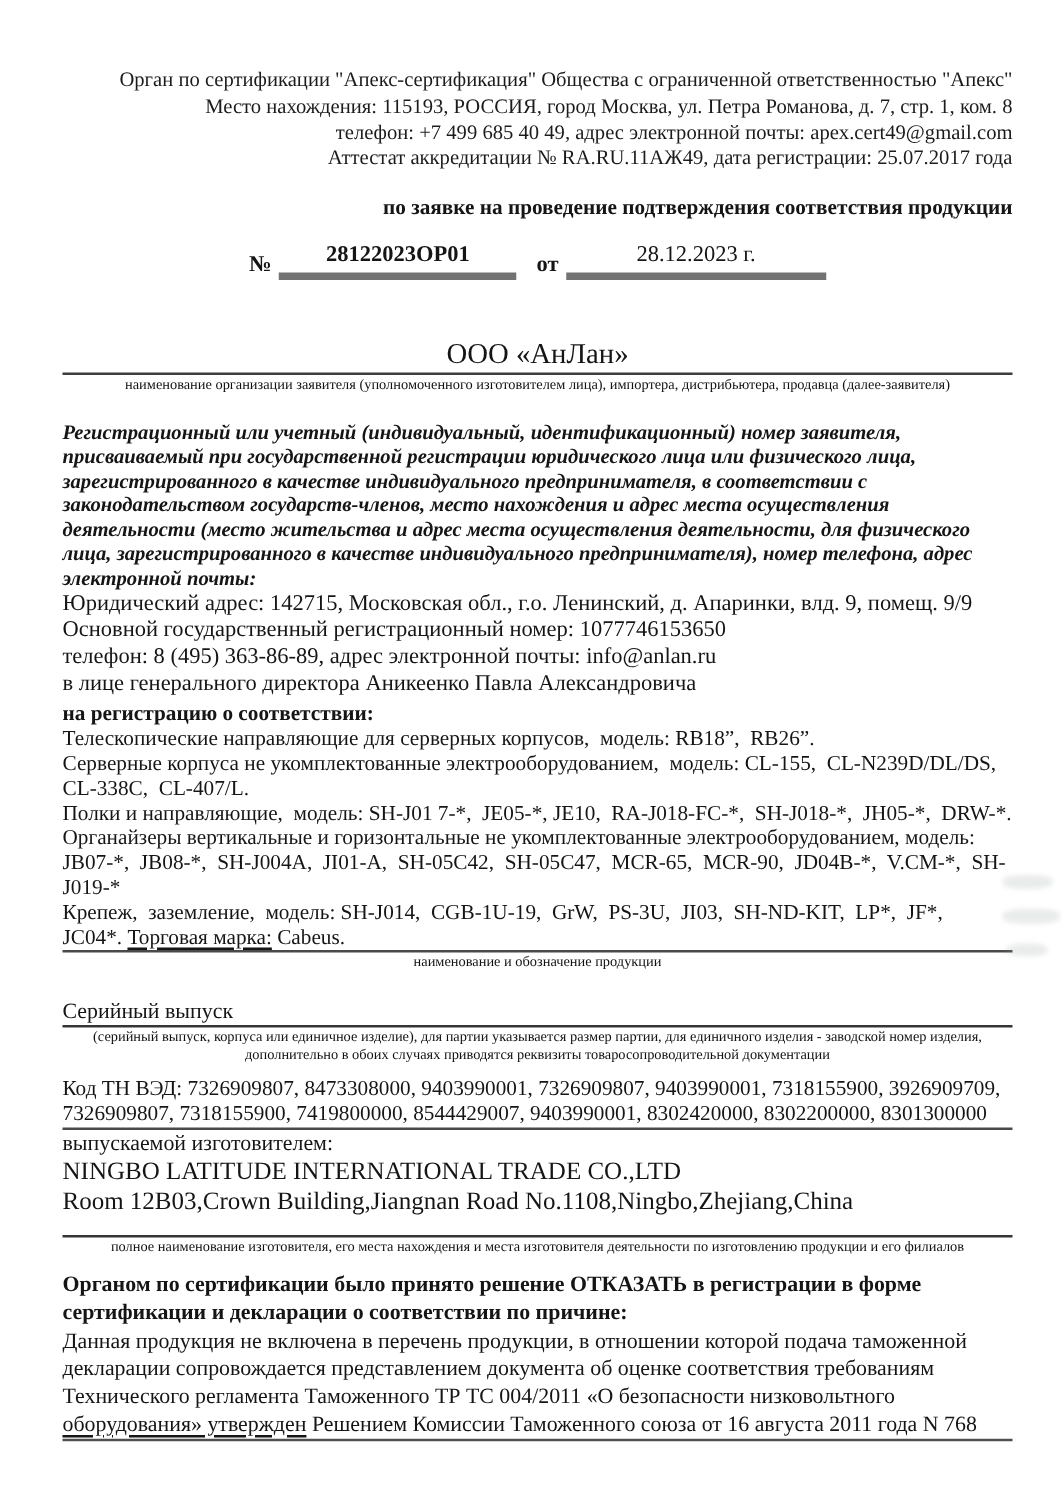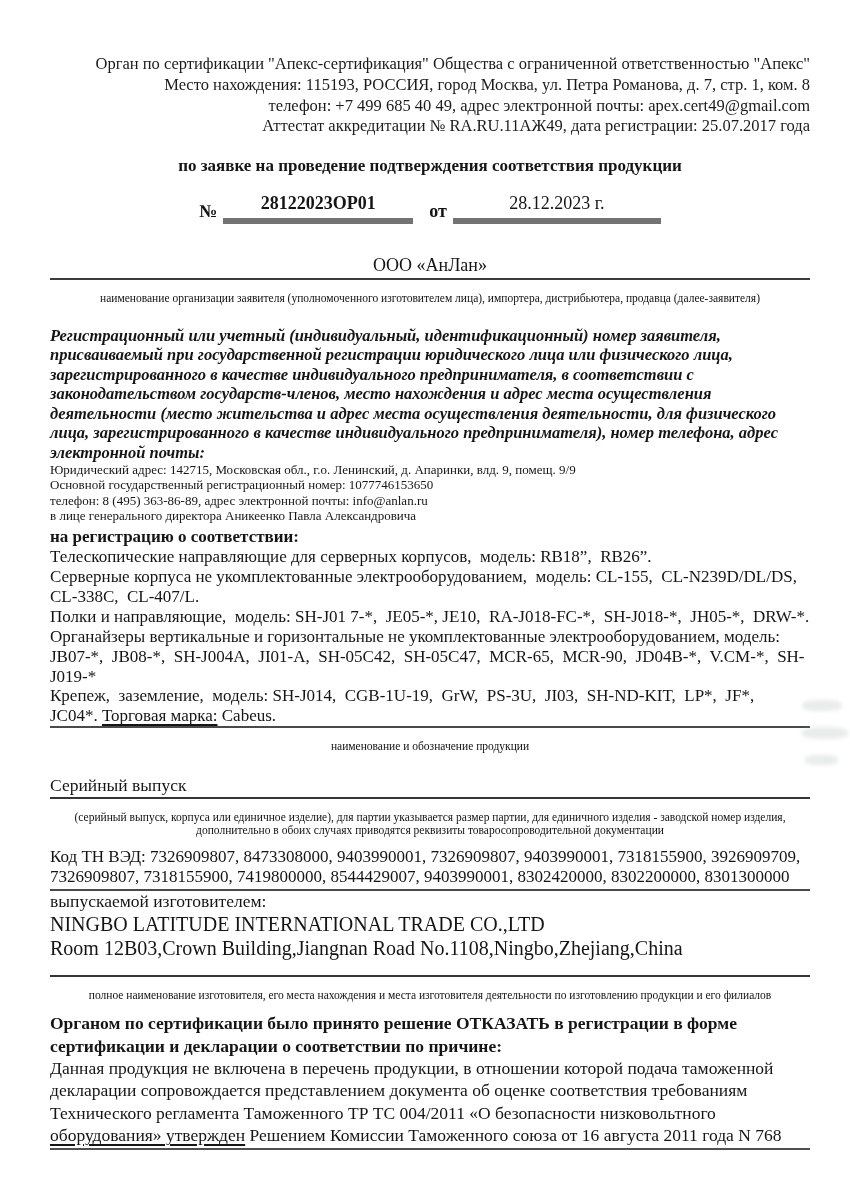--- a/index.html
+++ b/index.html
@@ -11,37 +11,37 @@
     overflow: hidden;
     position: relative;
   }
   .page { padding: 54px 40px 0 50px; }
 
   
   .org-header { text-align: right; font-size: 16.5px; line-height: 1.26; color: #1b1b1b; }
 
   
   .doc-title { text-align: center; font-weight: bold; font-size: 25px; letter-spacing: 1px; margin-top: 42px; }
-  .doc-subtitle { text-align: center; font-weight: bold; font-size: 17px; margin-top: 19px; }
+  .doc-subtitle { text-align: right; font-weight: bold; font-size: 17px; margin-top: 19px; }
 
   
   .number-row { display: flex; justify-content: center; align-items: flex-end; margin-top: 17px; font-size: 18px; }
   .number-row .lbl { font-weight: bold; padding: 0 6px 2px 0; }
   .field { border-bottom: 6px solid #737373; text-align: center; padding-bottom: 4px; }
   .field.num { width: 190px; font-weight: bold; margin-right: 16px; }
   .field.date { width: 208px; }
 
   
-  .applicant-name { text-align: center; font-size: 18px; margin-top: 31px; font-family: Liberation Serif, serif; }
+  .applicant-name { text-align: center; font-size: 23px; margin-top: 46px; font-family: Liberation Serif, serif; }
   .rule { border-top: 2px solid #3d3d3d; height: 0; margin-top: 2px; }
-  .caption { text-align: center; font-size: 11.5px; line-height: 1.18; color: #111; margin-top: 12px; }
+  .caption { text-align: center; font-size: 11.5px; line-height: 1.18; color: #111; margin-top: 2px; }
 
   
   .bold-par { font-weight: bold; font-size: 16.5px; line-height: 1.18; margin-top: 20px; font-style: italic; }
-  .body-line { font-size: 13px; line-height: 1.18; }
+  .body-line { font-size: 18px; line-height: 1.18; }
   .sec-heading { font-weight: bold; font-size: 17px; line-height: 1.18; margin-top: 4px; }
   .flow { font-size: 17px; line-height: 1.17; white-space: pre-wrap; }
   .underline-seg { text-decoration: underline; text-decoration-thickness: 2px; text-underline-offset: 3px; }
   .bottom-ruled { border-bottom: 2px solid #4a4a4a; }
 
   
   .serial-text { font-size: 17.5px; margin-top: 21px; }
   .serial-rule { border-top: 2px solid #353535; margin-top: 1px; }
 
   

